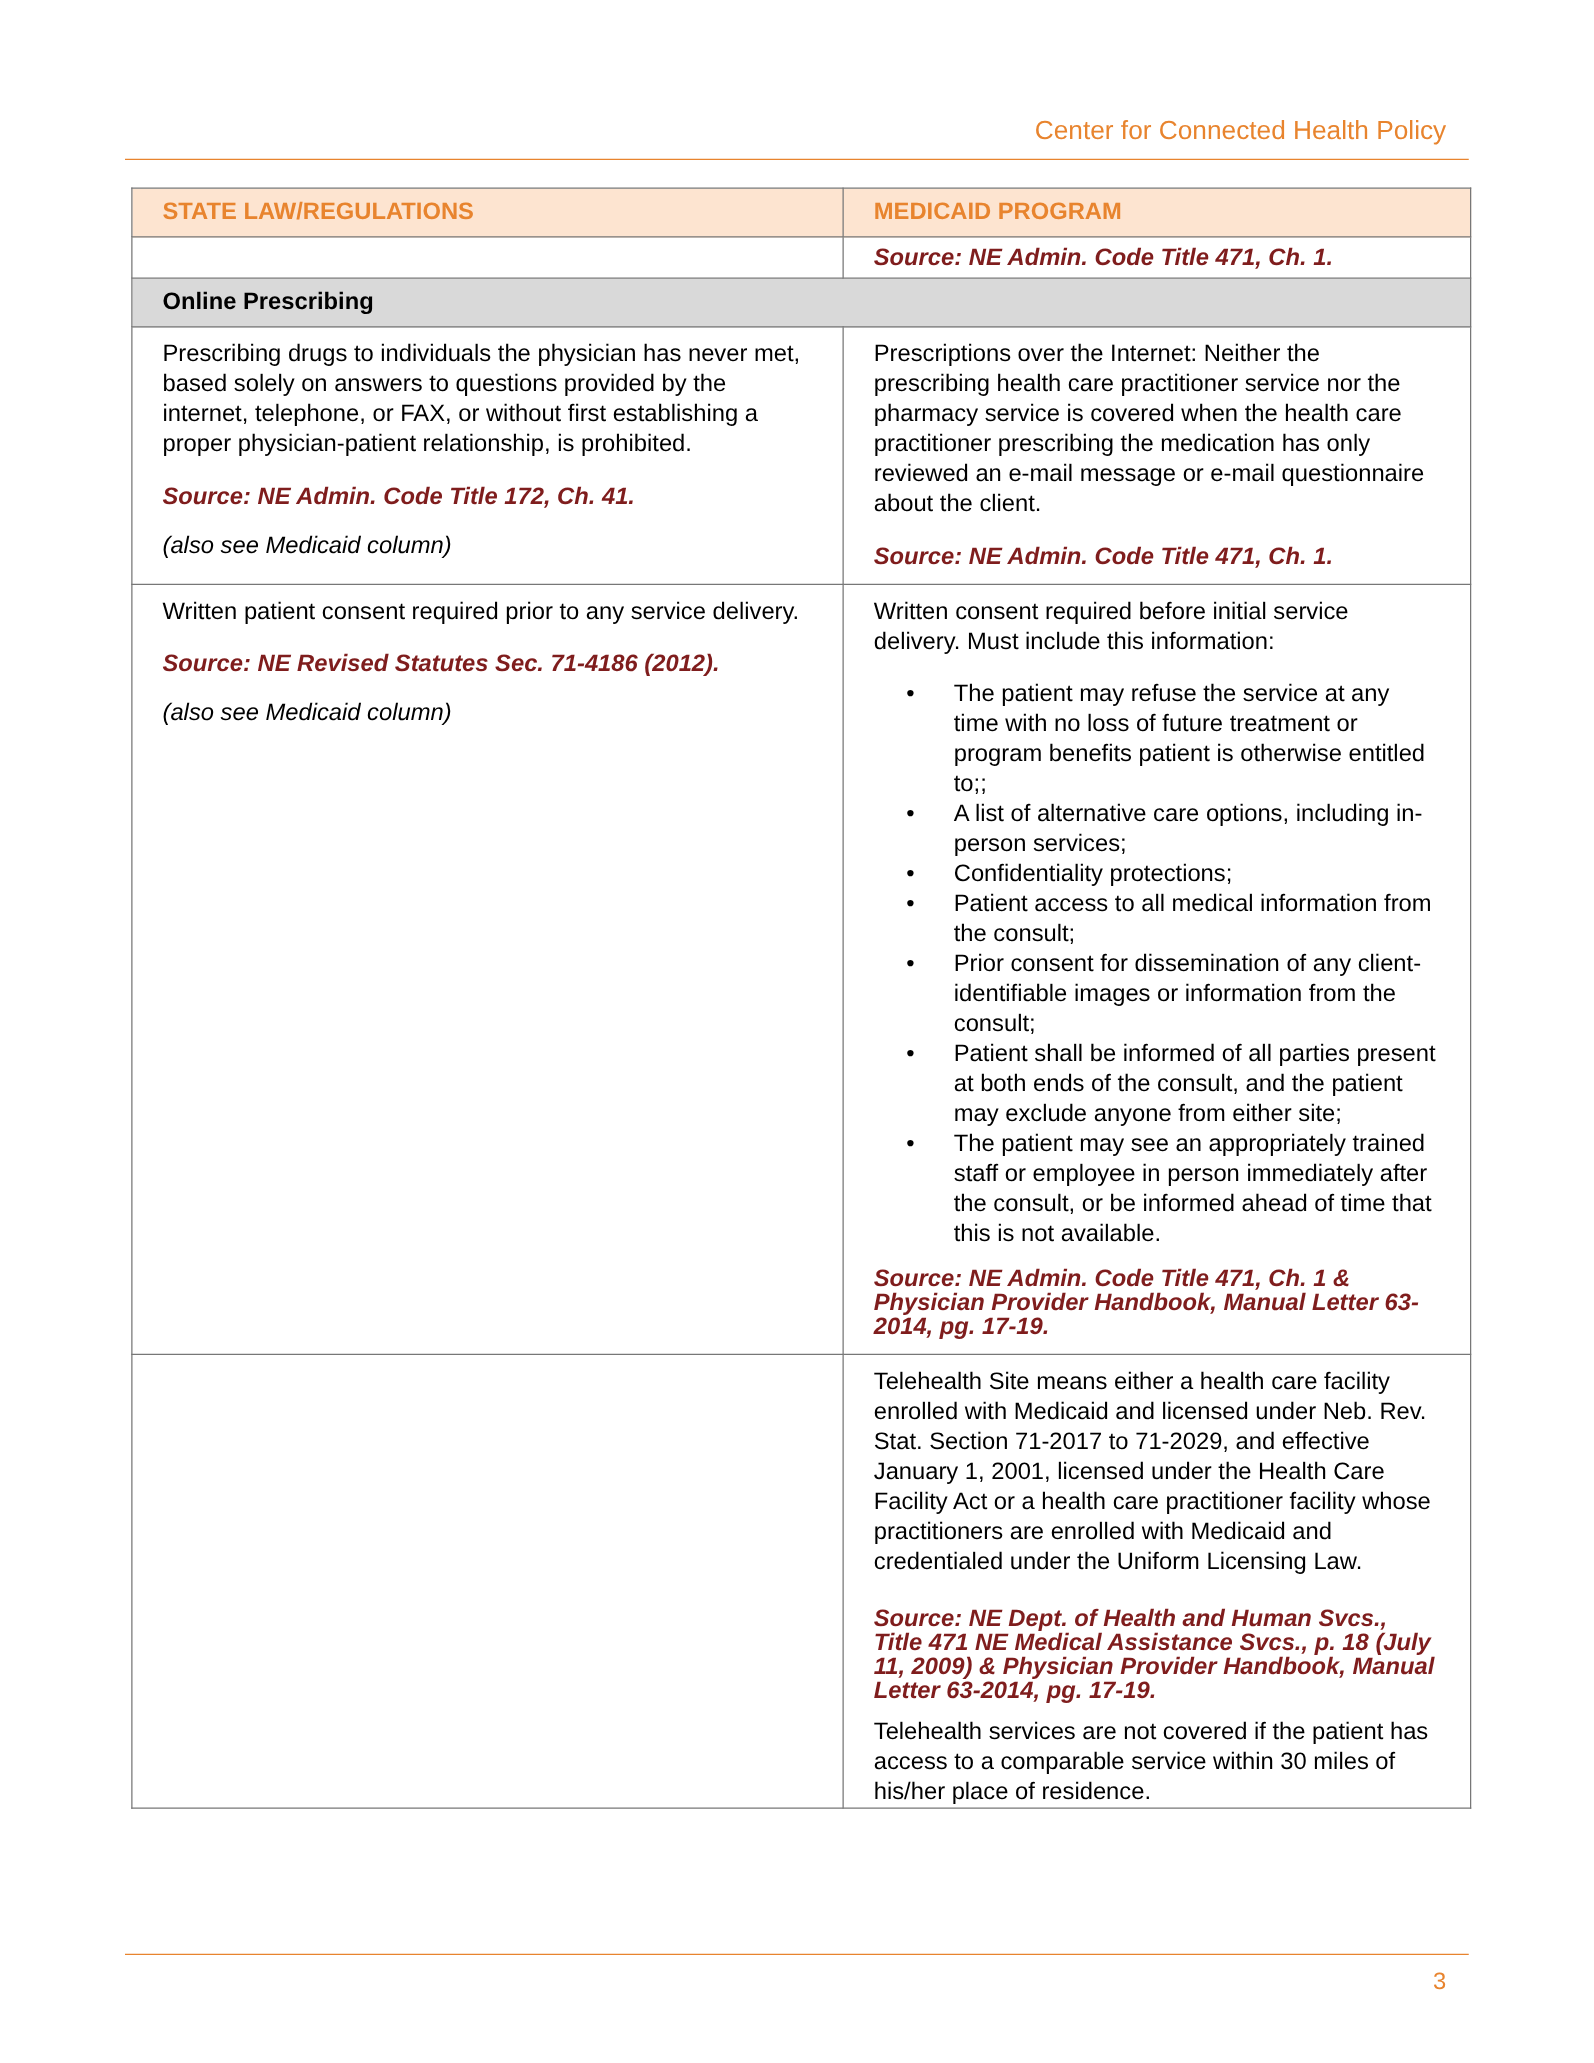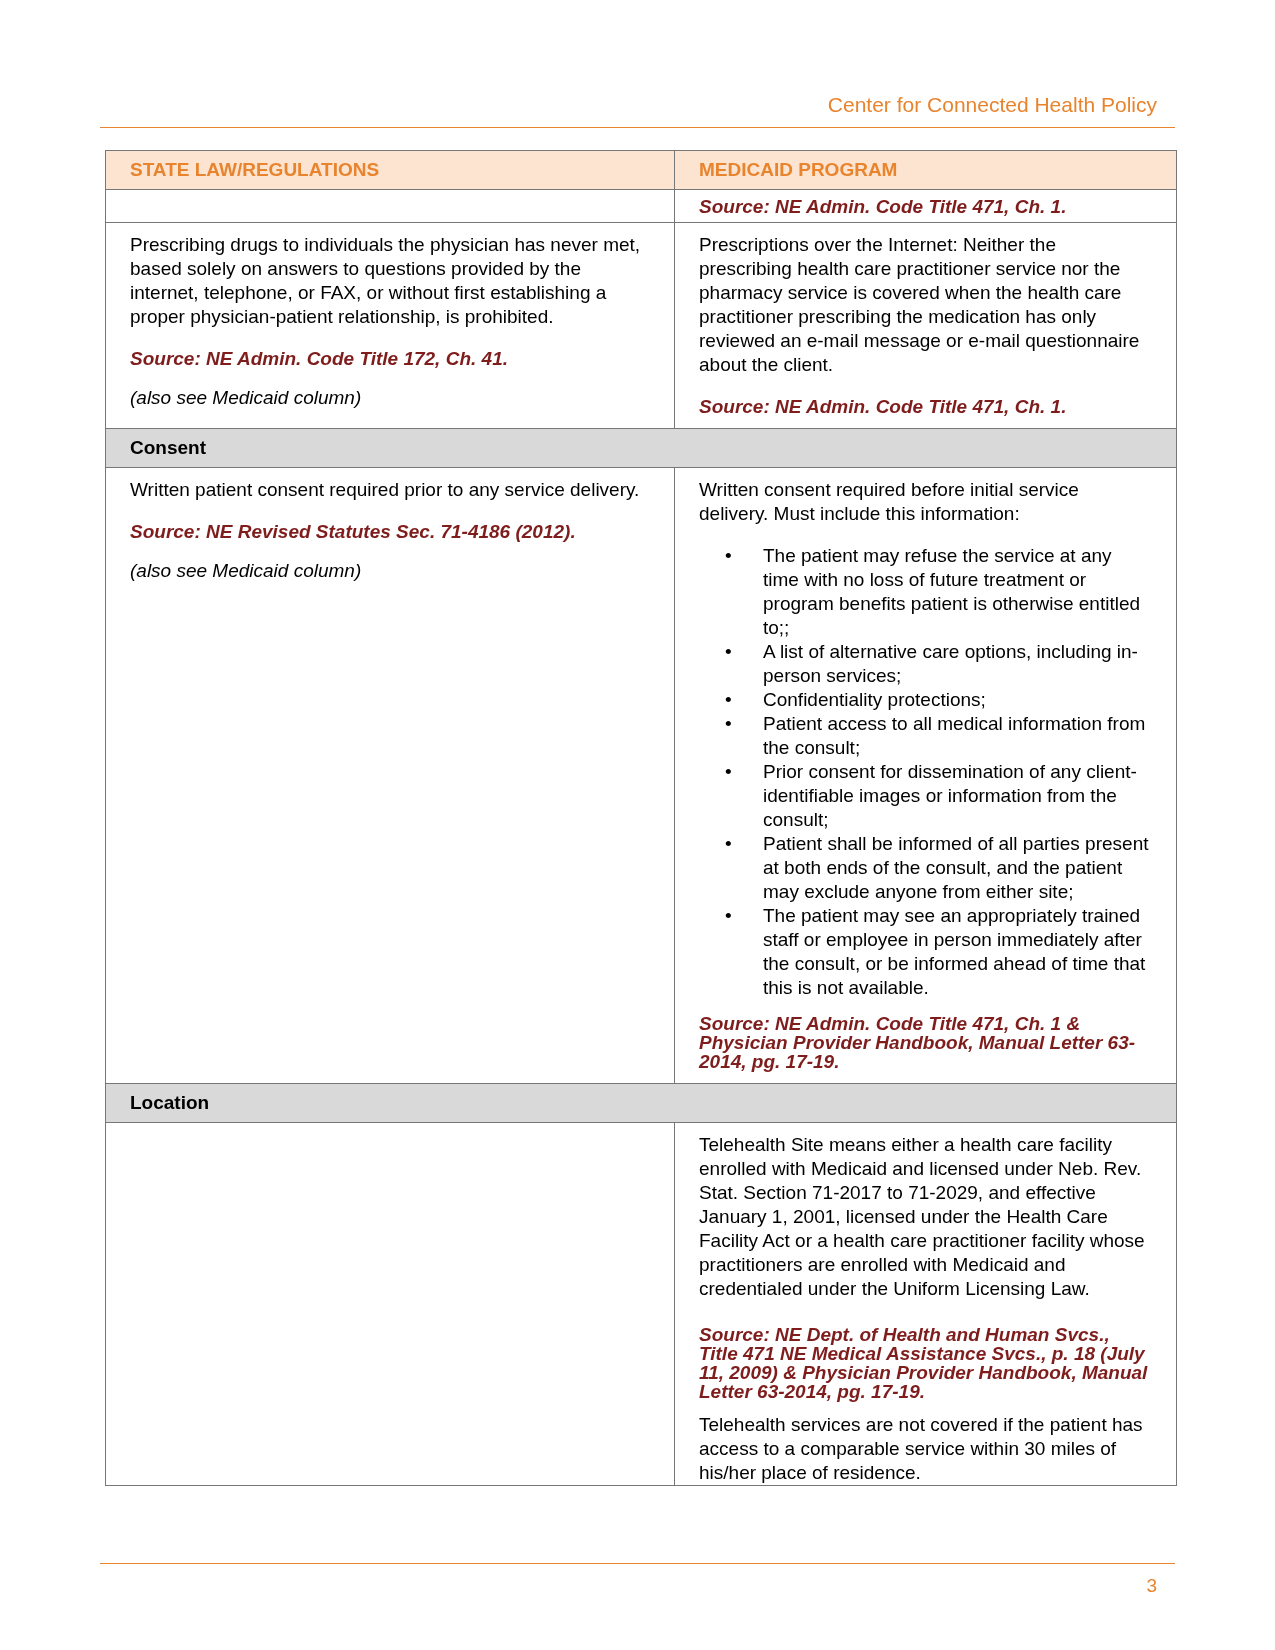--- a/index.html
+++ b/index.html
@@ -33,35 +33,35 @@
     <td class="left">STATE LAW/REGULATIONS</td>
     <td>MEDICAID PROGRAM</td>
   </tr>
   <tr>
     <td class="left" style="height:32px;"></td>
     <td>
       <div class="src" style="margin:7px 0 6px 0;">Source: NE Admin. Code Title 471, Ch. 1.</div>
     </td>
   </tr>
 
+  <tr class="section">
+    <td colspan="2">Online Prescribing</td>
+  </tr>
   <tr>
     <td class="left">
       <div class="para">Prescribing drugs to individuals the physician has never met, based solely on answers to questions provided by the internet, telephone, or FAX, or without first establishing a proper physician-patient relationship, is prohibited.</div>
       <div class="src" style="margin-top:20px;">Source: NE Admin. Code Title 172, Ch. 41.</div>
       <div class="note">(also see Medicaid column)</div>
     </td>
     <td>
       <div class="para">Prescriptions over the Internet: Neither the prescribing health care practitioner service nor the pharmacy service is covered when the health care practitioner prescribing the medication has only reviewed an e-mail message or e-mail questionnaire about the client.</div>
       <div class="src" style="margin-top:20px;">Source: NE Admin. Code Title 471, Ch. 1.</div>
     </td>
   </tr>
 
-  <tr class="section">
-    <td colspan="2">Consent</td>
-  </tr>
   <tr>
     <td class="left">
       <div class="para">Written patient consent required prior to any service delivery.</div>
       <div class="src" style="margin-top:20px;">Source: NE Revised Statutes Sec. 71-4186 (2012).</div>
       <div class="note">(also see Medicaid column)</div>
     </td>
     <td>
       <div class="para">Written consent required before initial service delivery. Must include this information:</div>
       <ul class="bul">
         <li>The patient may refuse the service at any time with no loss of future treatment or program benefits patient is otherwise entitled to;;</li>
@@ -69,23 +69,20 @@
         <li>Confidentiality protections;</li>
         <li>Patient access to all medical information from the consult;</li>
         <li>Prior consent for dissemination of any client-identifiable images or information from the consult;</li>
         <li>Patient shall be informed of all parties present at both ends of the consult, and the patient may exclude anyone from either site;</li>
         <li>The patient may see an appropriately trained staff or employee in person immediately after the consult, or be informed ahead of time that this is not available.</li>
       </ul>
       <div class="src" style="font-style:italic;">Source: NE Admin. Code Title 471, Ch. 1 &amp; Physician Provider Handbook, Manual Letter 63-2014, pg. 17-19.</div>
     </td>
   </tr>
 
-  <tr class="section">
-    <td colspan="2">Location</td>
-  </tr>
   <tr>
     <td class="left" style="height:362px;"></td>
     <td>
       <div class="para">Telehealth Site means either a health care facility enrolled with Medicaid and licensed under Neb. Rev. Stat. Section 71-2017 to 71-2029, and effective January 1, 2001, licensed under the Health Care Facility Act or a health care practitioner facility whose practitioners are enrolled with Medicaid and credentialed under the Uniform Licensing Law.</div>
       <div class="src" style="margin-top:24px;">Source: NE Dept. of Health and Human Svcs., Title 471 NE Medical Assistance Svcs., p. 18 (July 11, 2009) &amp; Physician Provider Handbook, Manual Letter 63-2014, pg. 17-19.</div>
       <div class="para">Telehealth services are not covered if the patient has access to a comparable service within 30 miles of his/her place of residence.</div>
     </td>
   </tr>
 </tbody>
   </table>

